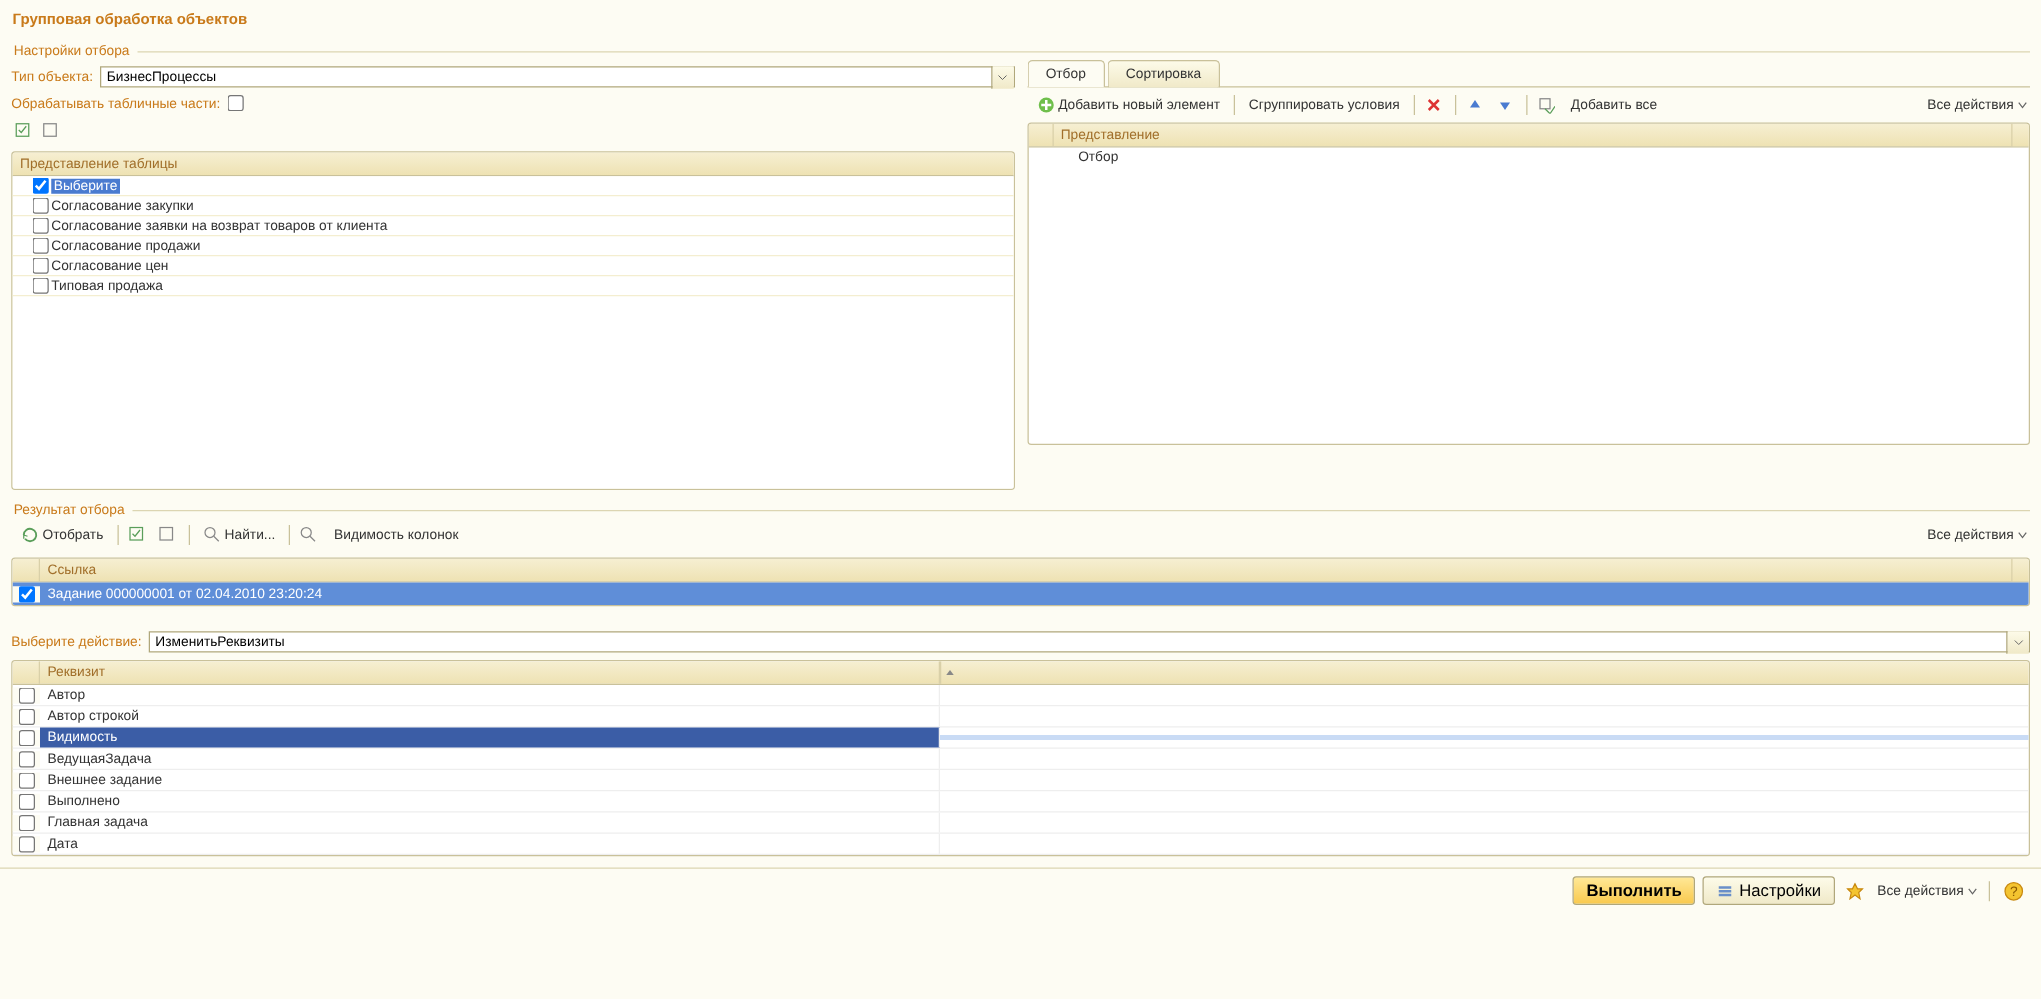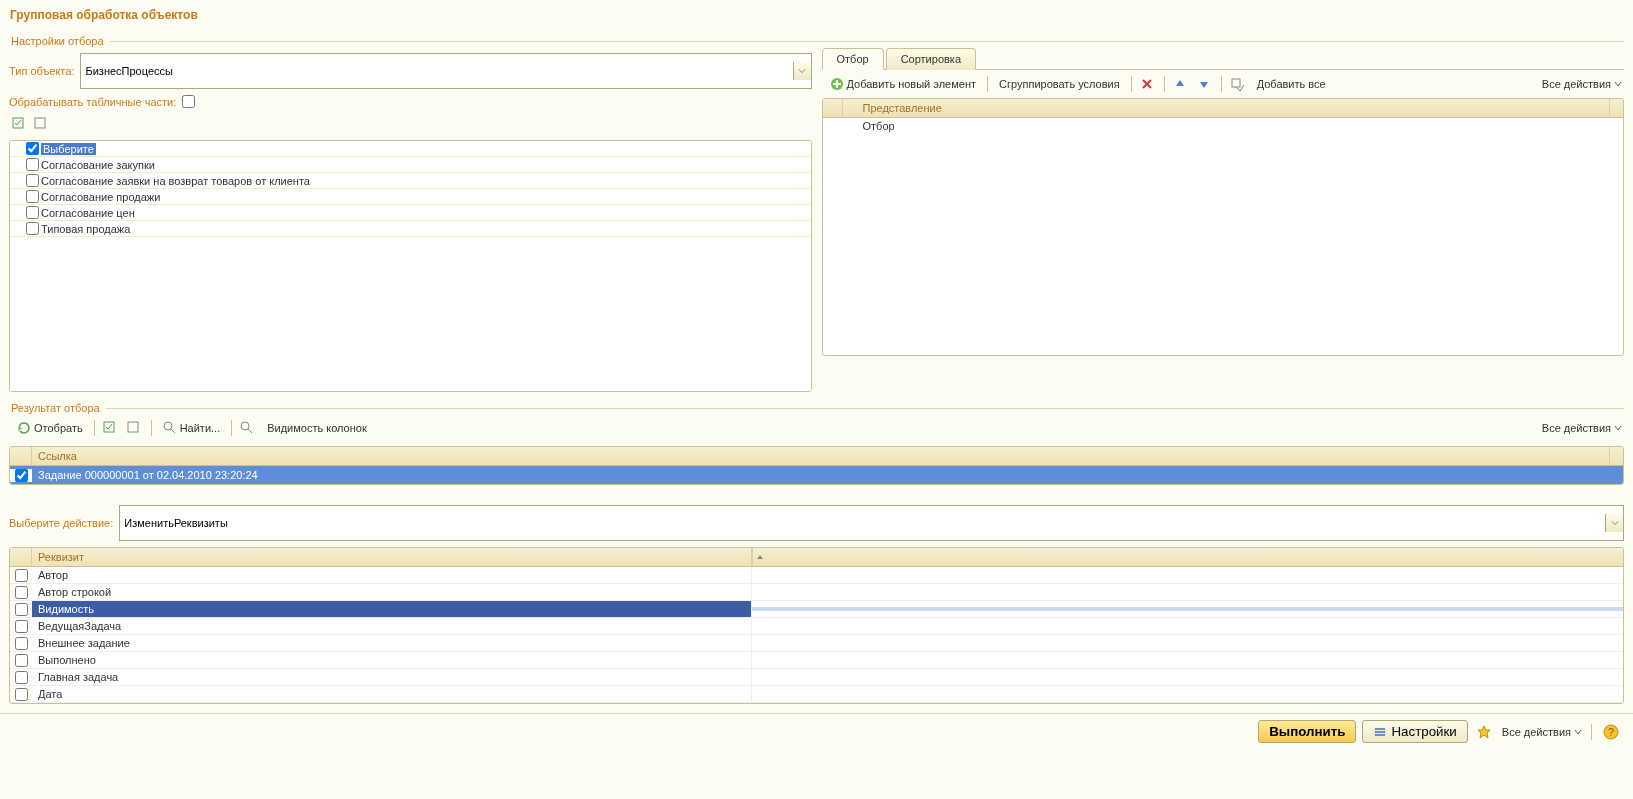--- a/index.html
+++ b/index.html
@@ -3,21 +3,21 @@
 <meta charset="utf-8">
 <style>
 * { box-sizing: border-box; margin: 0; padding: 0; }
 body { font-family: Arial, sans-serif; font-size: 11px; background: #fdfcf3; color: #333; }
 .title { color: #c97a1a; font-size: 12px; font-weight: bold; padding: 8px 10px 4px; }
 .fieldset { position: relative; border: 1px solid transparent; margin: 8px; }
 .fieldset-legend { color: #c97a1a; font-size: 11px; display: flex; align-items: center; padding-left: 2px; }
 .fieldset-legend::after { content: ""; flex: 1; height: 1px; background: #dcd5b2; margin-left: 6px; }
 .row { display: flex; align-items: center; margin: 6px 0; }
 .lbl { color: #c97a1a; margin-right: 6px; }
-.dd { display: flex; align-items: center; flex: 1; border: 1px solid #b0a77a; background: #fff; height: 36px; }
+.dd { display: flex; align-items: center; flex: 1; border: 1px solid #b0a77a; background: #fff; height: 17px; }
 .dd-input { flex: 1; padding: 0 4px; background: transparent; border: none; outline: none; font-size: 11px; }
 .dd-btn { width: 18px; height: 18px; border-left: 1px solid #b0a77a; display: flex; align-items: center; justify-content: center; cursor: pointer; background: linear-gradient(#fdfbe9,#f0e9c8); }
 .dd-btn svg { width: 8px; height: 8px; }
 .icon-btn { width: 20px; height: 20px; display: inline-flex; align-items: center; justify-content: center; cursor: pointer; margin-right: 2px; }
 .two-col { display: flex; gap: 10px; }
 .pane { flex: 1; }
 .panel { border: 1px solid #c9c19a; border-radius: 3px; overflow: hidden; }
 .panel-header { background: linear-gradient(#f6efd2,#eee2b3); color: #a16f2a; padding: 3px 6px; border-bottom: 1px solid #c9c19a; }
 .tree-body { background: #fff; height: 250px; overflow: auto; }
 .tree-row { display: flex; align-items: center; padding: 1px 0 1px 16px; border-bottom: 1px solid #f4eed0; gap: 2px; }
@@ -25,21 +25,21 @@
 .tabs { display: flex; border-bottom: 1px solid #c9c19a; }
 .tab { padding: 4px 14px; border: 1px solid #c9c19a; border-bottom: none; border-radius: 4px 4px 0 0; margin-right: 2px; background: linear-gradient(#fdfbe9,#f0e9c8); cursor: pointer; position: relative; top: 1px; }
 .tab.active { background: #fdfcf3; border-bottom: 1px solid #fdfcf3; }
 .toolbar { display: flex; align-items: center; padding: 4px 2px; gap: 2px; }
 .tbtn { display: inline-flex; align-items: center; padding: 2px 6px; cursor: pointer; gap: 3px; }
 .sep { width: 1px; height: 16px; background: #c9c19a; margin: 0 3px; }
 .grow { flex: 1; }
 .link-drop { color: #333; cursor: pointer; display: inline-flex; align-items: center; gap: 3px; }
 .filter-body { background: #fff; height: 258px; border: 1px solid #c9c19a; border-radius: 3px; overflow: hidden; }
 .fh-row { display: flex; background: linear-gradient(#f6efd2,#eee2b3); border-bottom: 1px solid #c9c19a; }
-.fh-cell { padding: 3px 6px; color: #a16f2a; margin-left: 14px; }
+.fh-cell { padding: 3px 6px; color: #a16f2a; }
 .fh-sp { width: 20px; border-right: 1px solid #d9d0a8; }
 .f-row { display: flex; padding: 2px 0 2px 40px; }
 .result-panel { border: 1px solid #c9c19a; border-radius: 3px; background: #fff; overflow: hidden; margin-top: 4px; }
 .r-header { display: flex; background: linear-gradient(#f6efd2,#eee2b3); border-bottom: 1px solid #c9c19a; }
 .r-h1 { width: 22px; border-right: 1px solid #d9d0a8; }
 .r-h2 { flex: 1; padding: 3px 6px; color: #a16f2a; }
 .r-row { display: flex; align-items: center; }
 .r-row.sel { background: #5f8ed8; color: #fff; }
 .r-c1 { width: 22px; display: flex; align-items: center; justify-content: center; background: #fdfcf3; }
 .r-c2 { flex: 1; padding: 3px 6px; }
@@ -95,20 +95,21 @@
             </svg>
           </span>
         <span class="icon-btn">
             <svg width="14" height="14">
               <rect x="1" y="1" width="10" height="10" fill="none" stroke="#888"></rect>
             </svg>
           </span>
       </div>
 
       <div class="panel">
+        <div class="panel-header">Представление таблицы</div>
         <div class="tree-body" id="tree-body">
             <div class="tree-row sel">
               <input type="checkbox" checked="" style="">
               <span class="txt">Выберите</span>
             </div>
             <div class="tree-row">
               <input type="checkbox" style="">
               <span class="txt">Согласование закупки</span>
             </div>
             <div class="tree-row">

